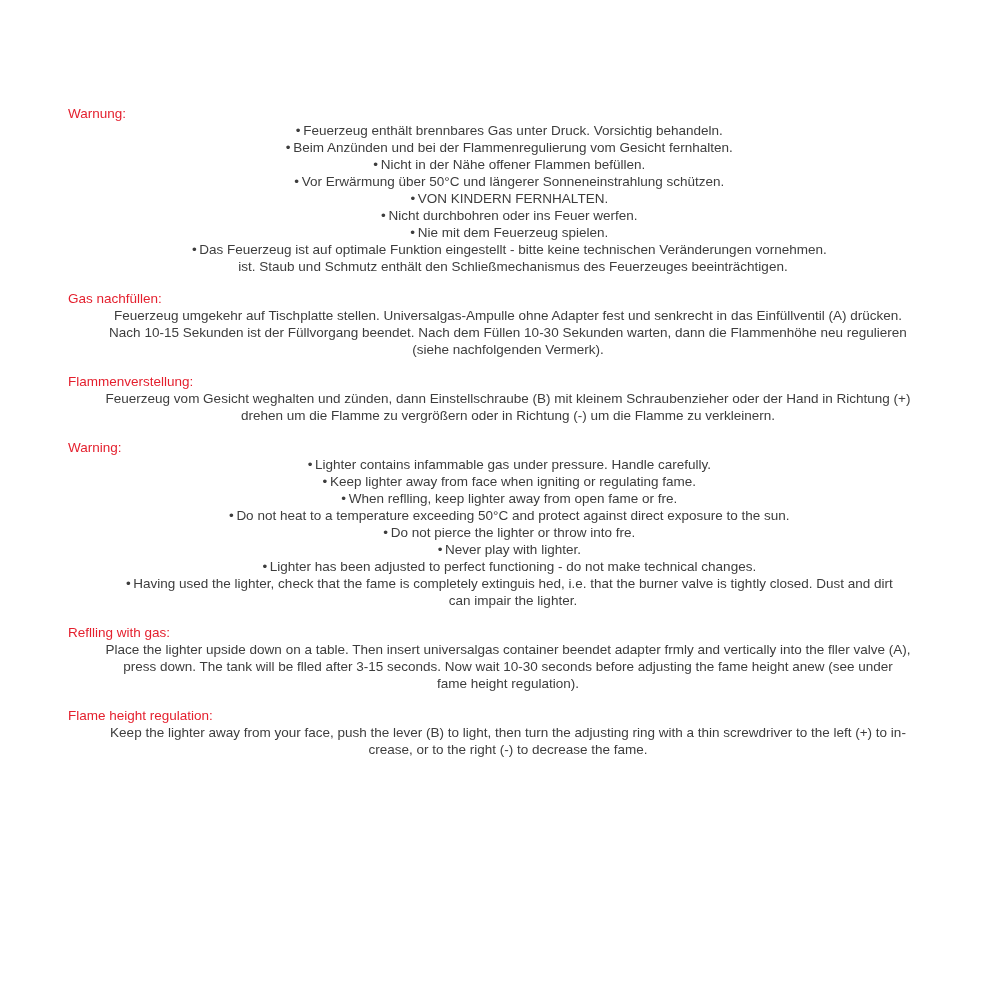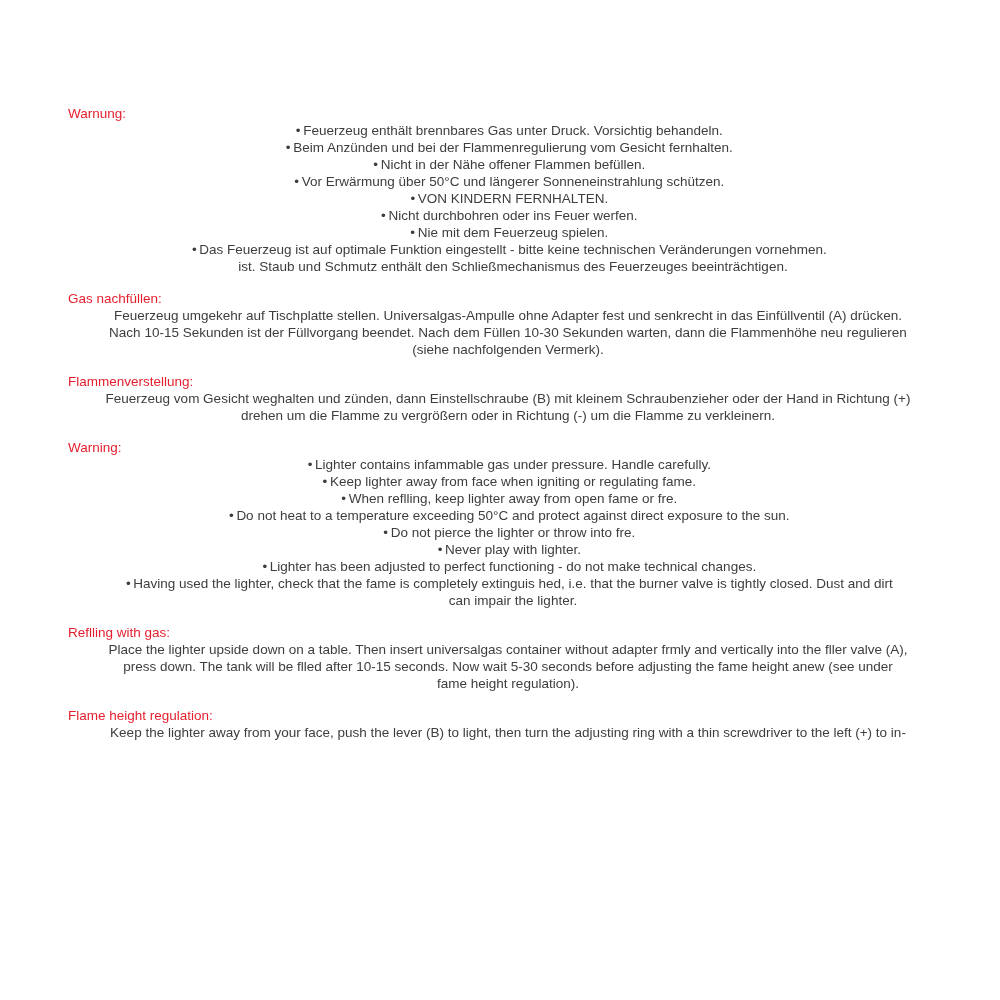--- a/index.html
+++ b/index.html
@@ -78,23 +78,24 @@
     <div class="line bullet"><span class="marker">•</span><span>Do not heat to a temperature exceeding 50°C and protect against direct exposure to the sun.</span></div>
     <div class="line bullet"><span class="marker">•</span><span>Do not pierce the lighter or throw into fre.</span></div>
     <div class="line bullet"><span class="marker">•</span><span>Never play with lighter.</span></div>
     <div class="line bullet"><span class="marker">•</span><span>Lighter has been adjusted to perfect functioning - do not make technical changes.</span></div>
     <div class="line bullet"><span class="marker">•</span><span>Having used the lighter, check that the fame is completely extinguis hed, i.e. that the burner valve is tightly closed. Dust and dirt</span></div>
     <div class="line cont">can impair the lighter.</div>
   </div>
 
   <div class="section">
     <div class="section-heading">Reflling with gas:</div>
-    <div class="line">Place the lighter upside down on a table. Then insert universalgas container without adapter frmly and vertically into the fller valve (A),</div>
-    <div class="line">press down. The tank will be flled after 10-15 seconds. Now wait 5-30 seconds before adjusting the fame height anew (see under</div>
+    <div class="line">Place the lighter upside down on a table. Then insert universalgas container beendet adapter frmly and vertically into the fller valve (A),</div>
+    <div class="line">press down. The tank will be flled after 3-15 seconds. Now wait 10-30 seconds before adjusting the fame height anew (see under</div>
     <div class="line">fame height regulation).</div>
   </div>
 
   <div class="section">
     <div class="section-heading">Flame height regulation:</div>
     <div class="line">Keep the lighter away from your face, push the lever (B) to light, then turn the adjusting ring with a thin screwdriver to the left (+) to in-</div>
+    <div class="line">crease, or to the right (-) to decrease the fame.</div>
   </div>
 
 </div>
 
 </body></html>

